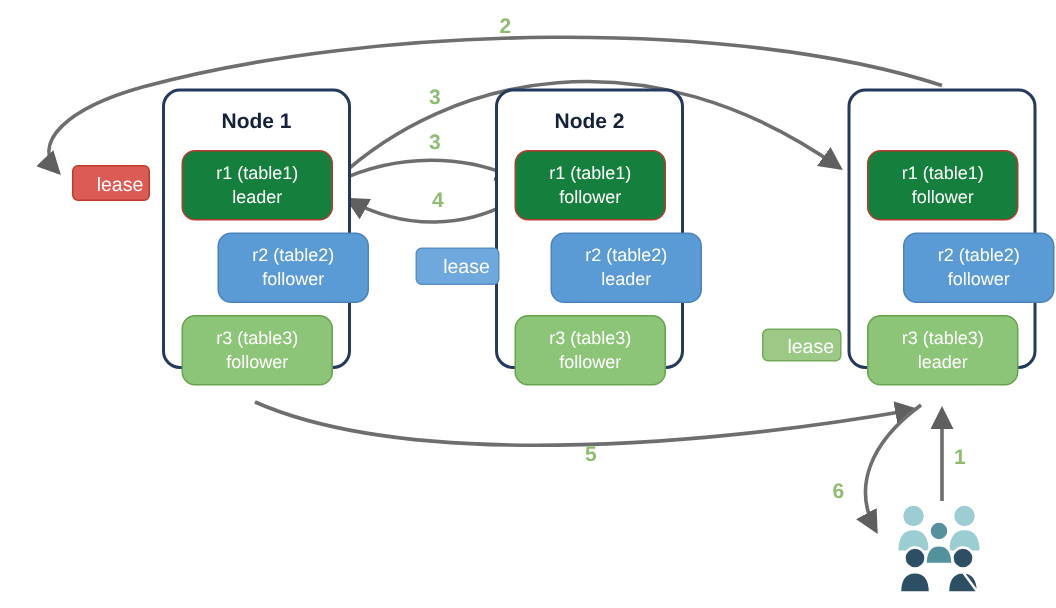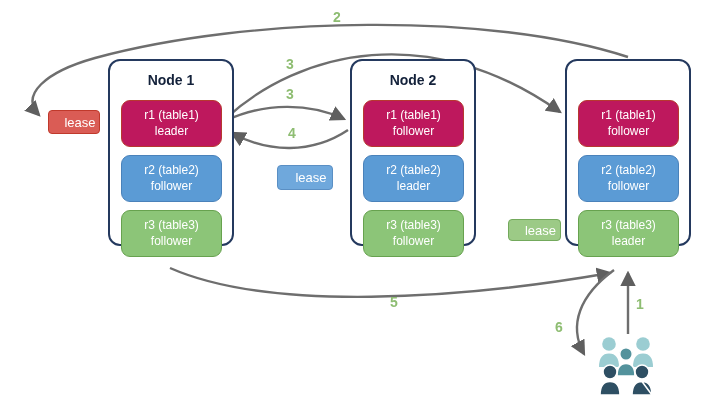--- a/index.html
+++ b/index.html
@@ -17,23 +17,23 @@
   }
   .node-title {
     margin-top:11px; text-align:center; font-weight:bold; font-size:14px; color:#13213a;
   }
   .replica {
     position:absolute; left:11px; width:101px; height:47px; box-sizing:border-box;
     border-radius:9px; color:#ffffff; font-size:12px; line-height:1.28; text-align:center;
     display:flex; flex-direction:column; justify-content:center;
   }
   .replica.pos1 { top:39px; }
-  .replica.pos2 { top:94px; }
+  .replica.pos2 { top:94px;margin-left:24px; }
   .replica.pos3 { top:149px; }
-  .replica.red   { background:#be185d; border:1.5px solid #b7392f; }
+  .replica.red   { background:#15803d; border:1.5px solid #b7392f; }
   .replica.blue  { background:#5b9bd5; border:1.5px solid #4a82ba; }
   .replica.green { background:#8cc578; border:1.5px solid #67a24f; }
 
   
   .lease {
     position:absolute; box-sizing:border-box; color:#ffffff; font-size:13px;
     display:flex; align-items:center; justify-content:center; border-radius:4px;padding-left:12px;
   }
   .lease.red   { left:48px;  top:110px; width:52px; height:24px; background:#da5c55; border:1.5px solid #c0392b; }
   .lease.blue  { left:277px; top:165px; width:56px; height:25px; background:#6fa8dc; border:1.5px solid #5a8fc4; }
@@ -85,21 +85,21 @@
     <div class="replica pos2 blue">
       <span>r2 (table2)</span>
       <span>follower</span>
     </div>
     <div class="replica pos3 green">
       <span>r3 (table3)</span>
       <span>follower</span>
     </div>
   </div>
 
-  <div class="node" style="left:350px">
+  <div class="node" style="left:330px">
     <div class="node-title">Node 2</div>
     <div class="replica pos1 red">
       <span>r1 (table1)</span>
       <span>follower</span>
     </div>
     <div class="replica pos2 blue">
       <span>r2 (table2)</span>
       <span>leader</span>
     </div>
     <div class="replica pos3 green">

